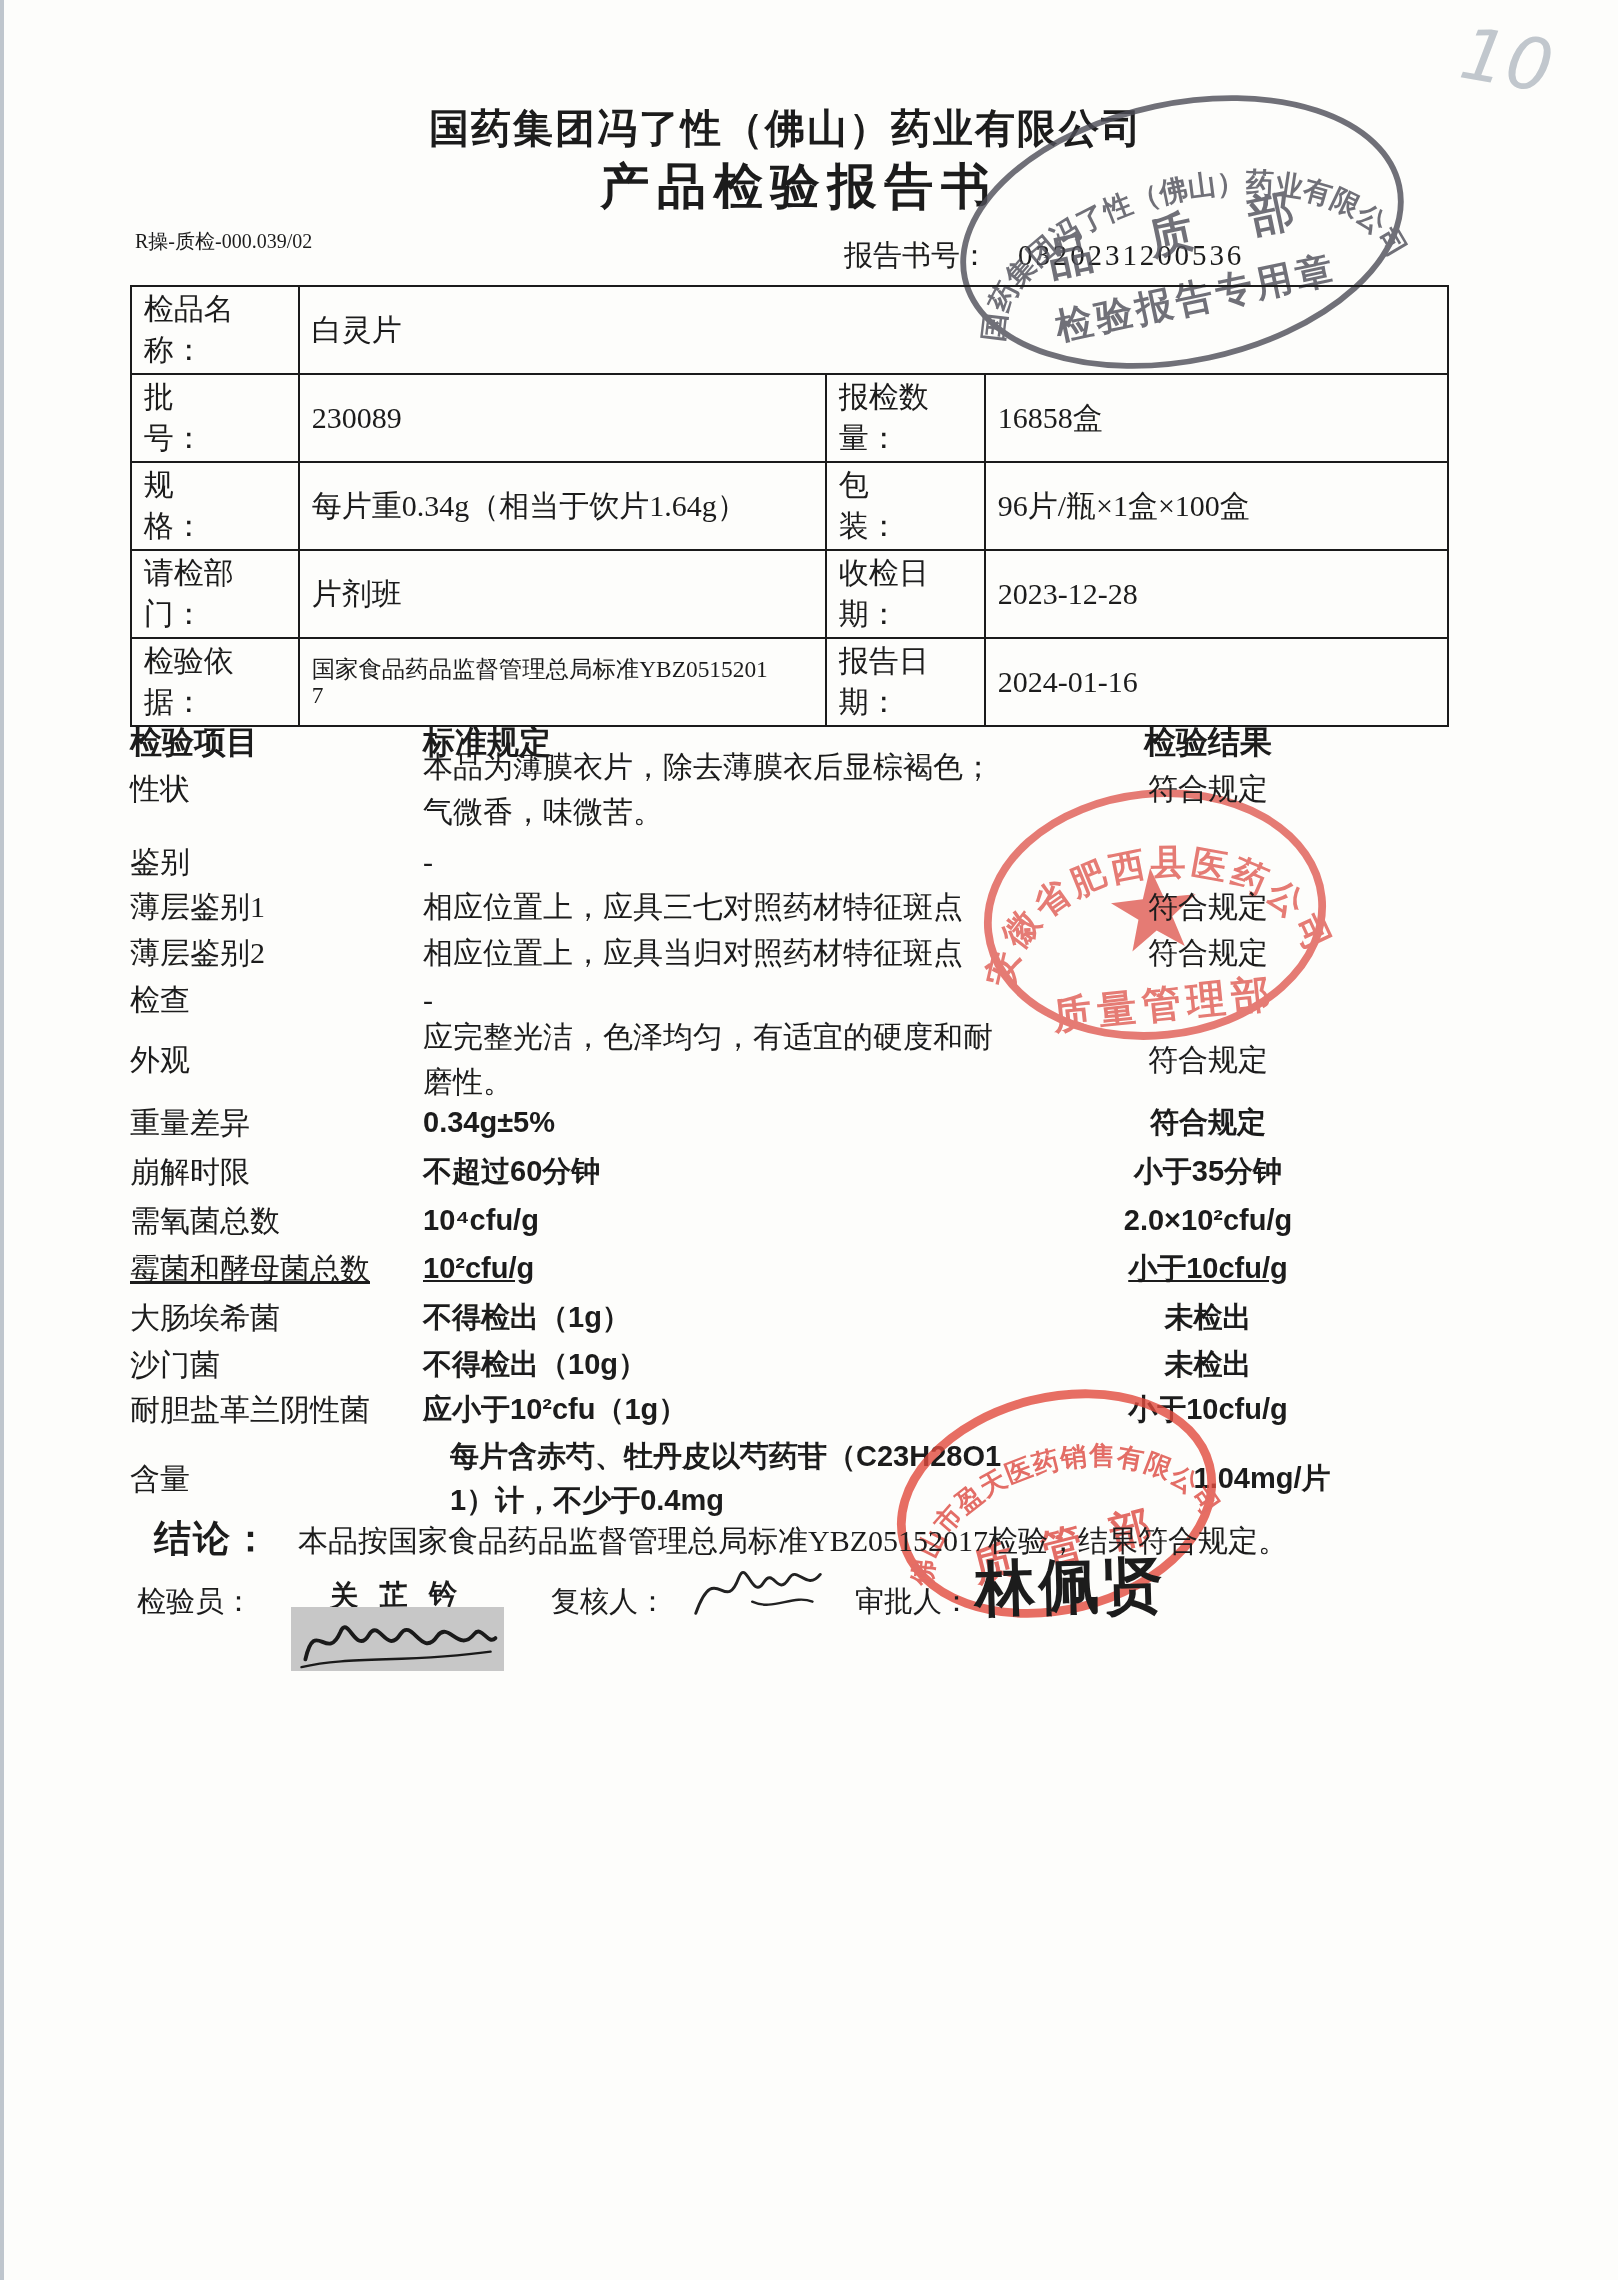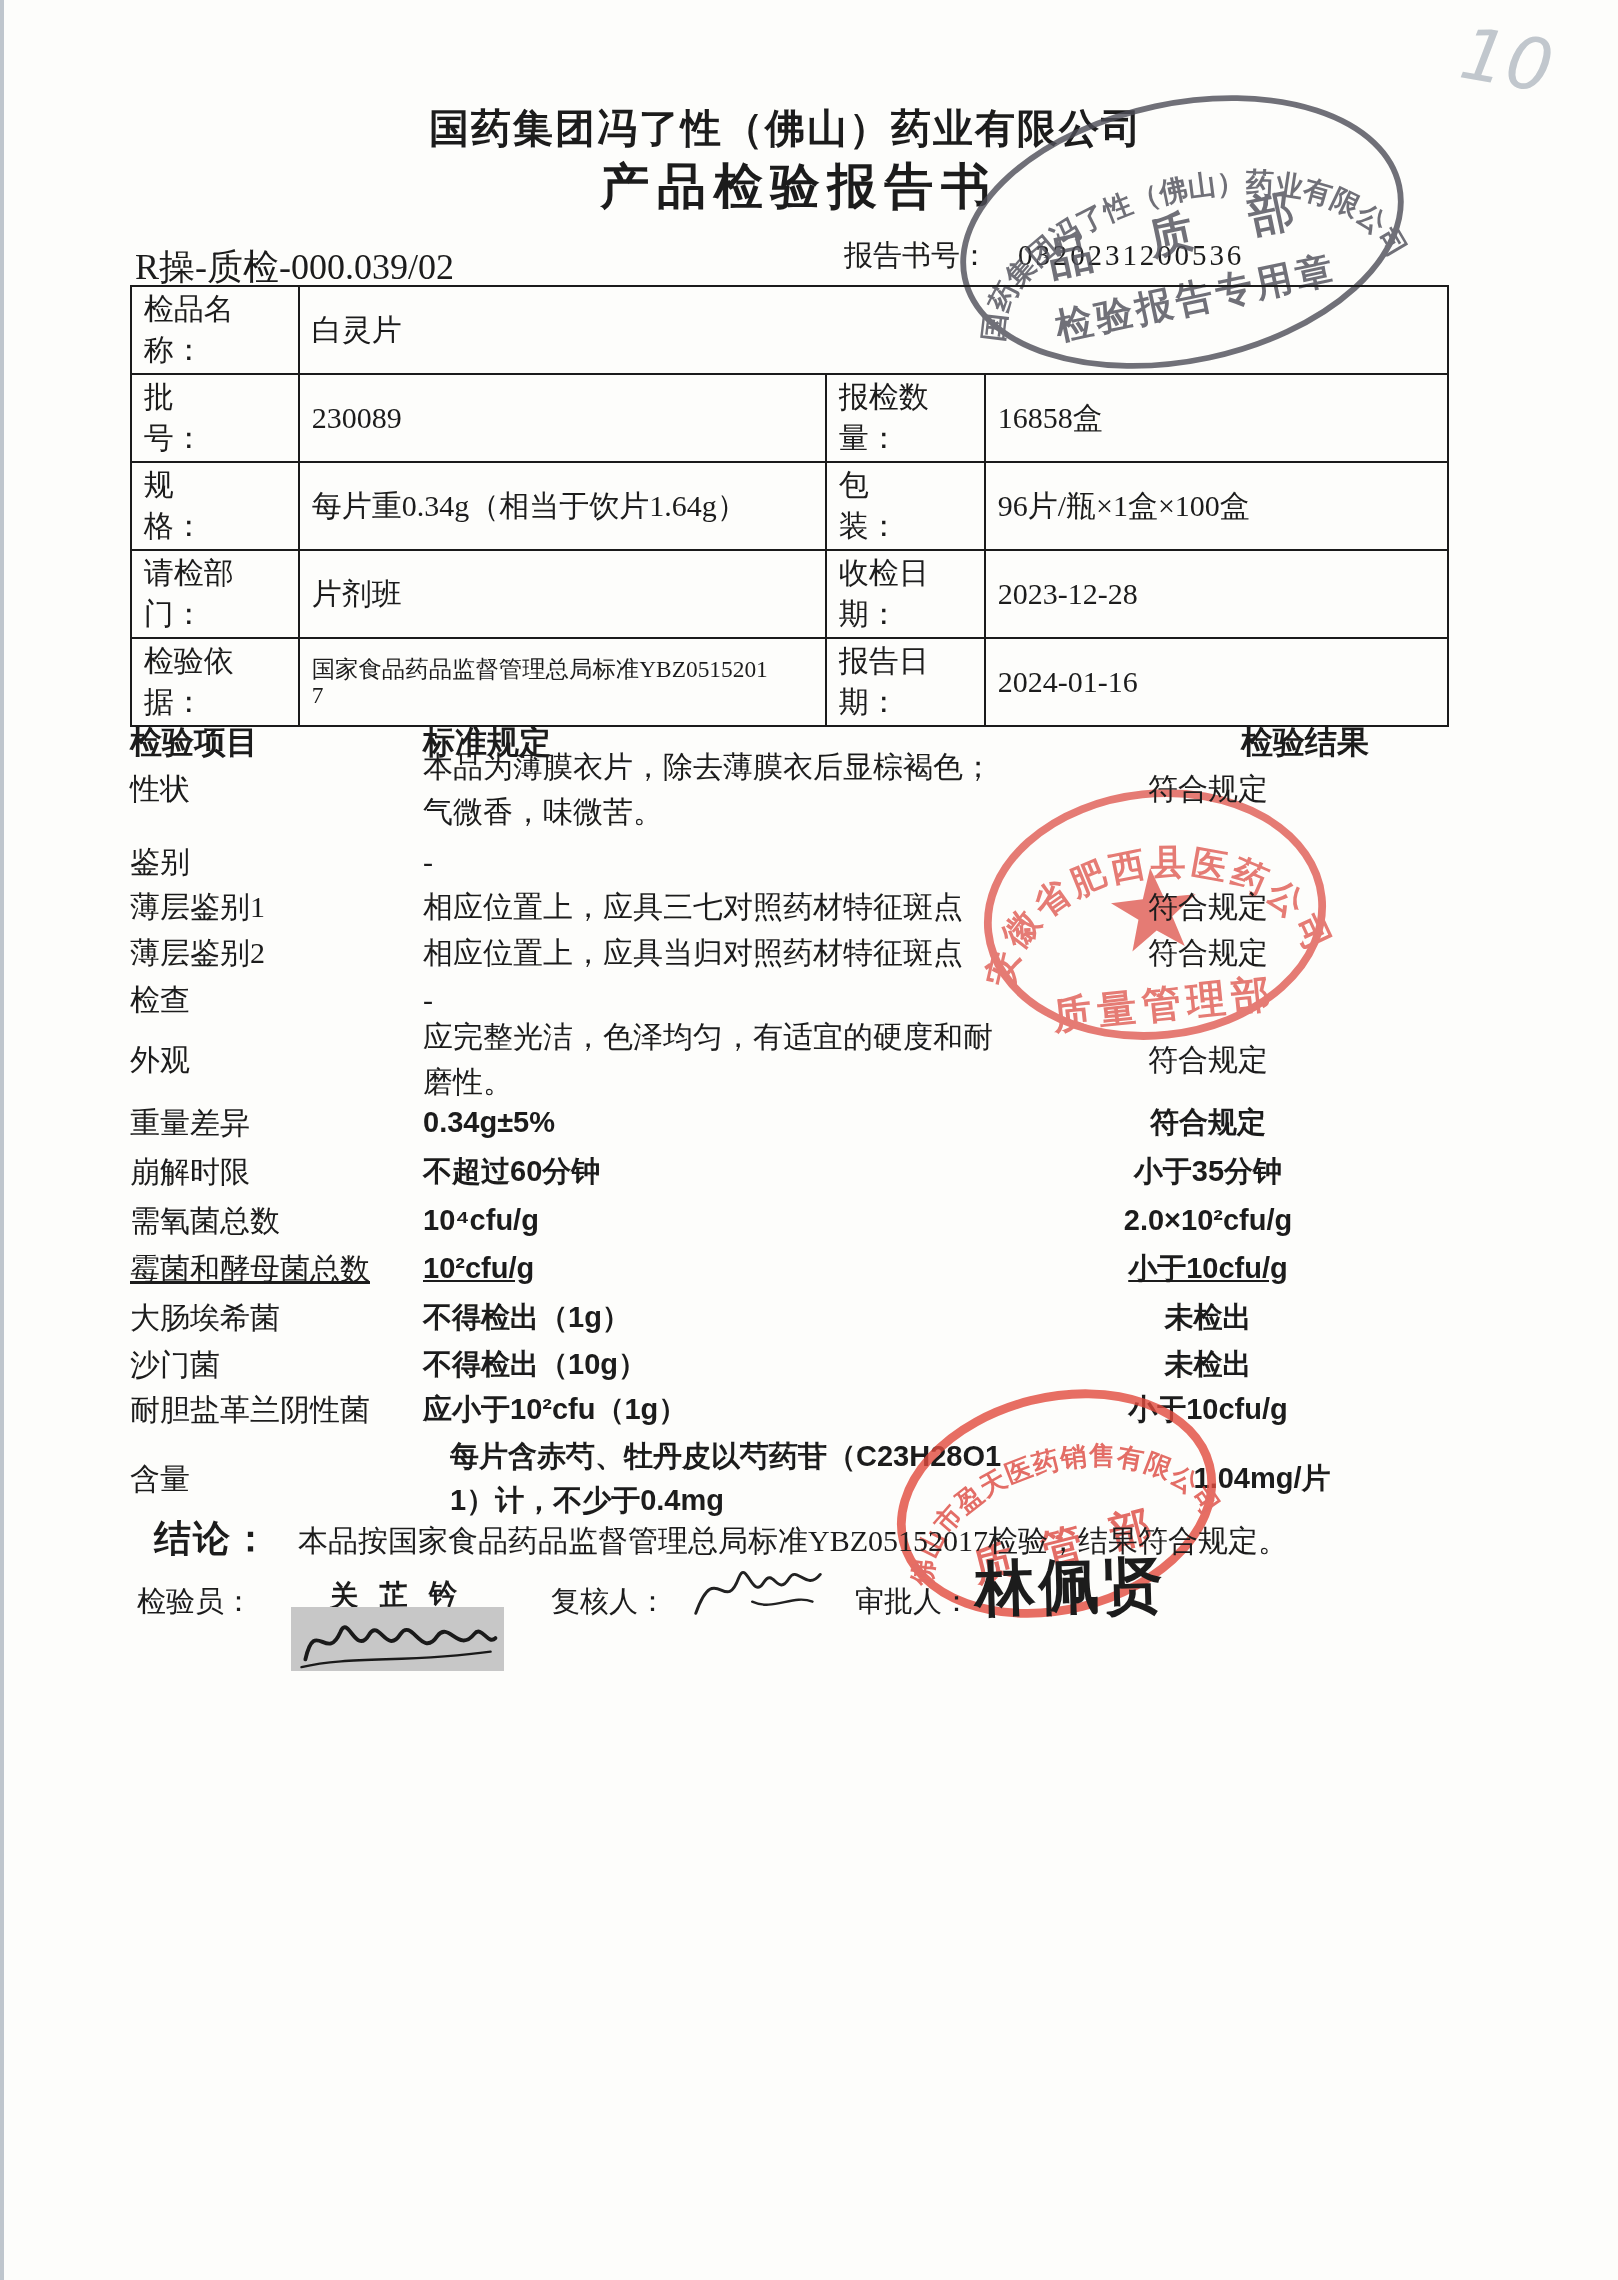--- a/index.html
+++ b/index.html
@@ -8,35 +8,35 @@
   .scan-edge{position:absolute;left:0;top:0;width:3.9px;height:100%;background:#b4bcc4;opacity:.85;}
 
   .pencil-note{position:absolute;left:1461px;top:17.6px;font-size:72px;color:#b7bec5;
                font-family:"DejaVu Sans",sans-serif;font-style:italic;font-weight:300;
                transform:rotate(10deg);opacity:.85;}
 
   .company{position:absolute;top:101px;left:0;width:1572px;text-align:center;
            font-size:40px;font-weight:700;letter-spacing:2px;}
   .title{position:absolute;top:154px;left:0;width:1572px;text-align:center;
          font-size:49px;font-weight:700;letter-spacing:7.8px;padding-left:13px;}
-  .doc-code{position:absolute;top:243px;left:135px;font-size:36px;}
+  .doc-code{position:absolute;top:228px;left:135px;font-size:20px;}
   .report-no{position:absolute;top:236px;left:844px;font-size:29px;}
   .report-no .num{margin-left:29px;letter-spacing:2.9px;}
 
   table.info{position:absolute;top:285px;left:130px;width:1317px;border-collapse:collapse;
              table-layout:fixed;font-size:30px;border:2.9px solid #151515;}
   table.info td{border:2px solid #1b1b1b;padding:2px 11.7px;overflow:hidden;vertical-align:middle;}
   tr.r1{height:57px;} tr.r2{height:76px;} tr.r3{height:82px;} tr.r4{height:53px;} tr.r5{height:68px;}
   td.basis-val{font-size:23.4px;line-height:1.12;white-space:pre-line;vertical-align:top;padding-top:1px;}
 
   .res-head,.res-row{position:absolute;left:130px;width:1297px;display:grid;
                      grid-template-columns:293px 624px 322px;align-items:center;
                      font-size:30px;line-height:1.5;}
   .res-head{font-size:32px;font-weight:700;}
-  .res-head .rc{text-align:right;}
+  .res-head .rc{text-align:center;}
   .res-row .spec{white-space:pre-line;}
   .res-row .result{text-align:center;}
   .res-row.tall1{height:103px;} .res-row.tall2{height:98px;} .res-row.tall3{height:109px;}
   .res-row.emph .spec,.res-row.emph .result{
       font-family:"Liberation Sans","DejaVu Sans",sans-serif;font-weight:600;font-size:29px;}
 
   .conclusion{position:absolute;top:1514px;left:154px;width:1297px;display:flex;
               align-items:baseline;font-size:30px;}
   .conclusion .c-label{font-size:37px;font-weight:700;letter-spacing:2px;margin-right:27px;white-space:nowrap;}
 

